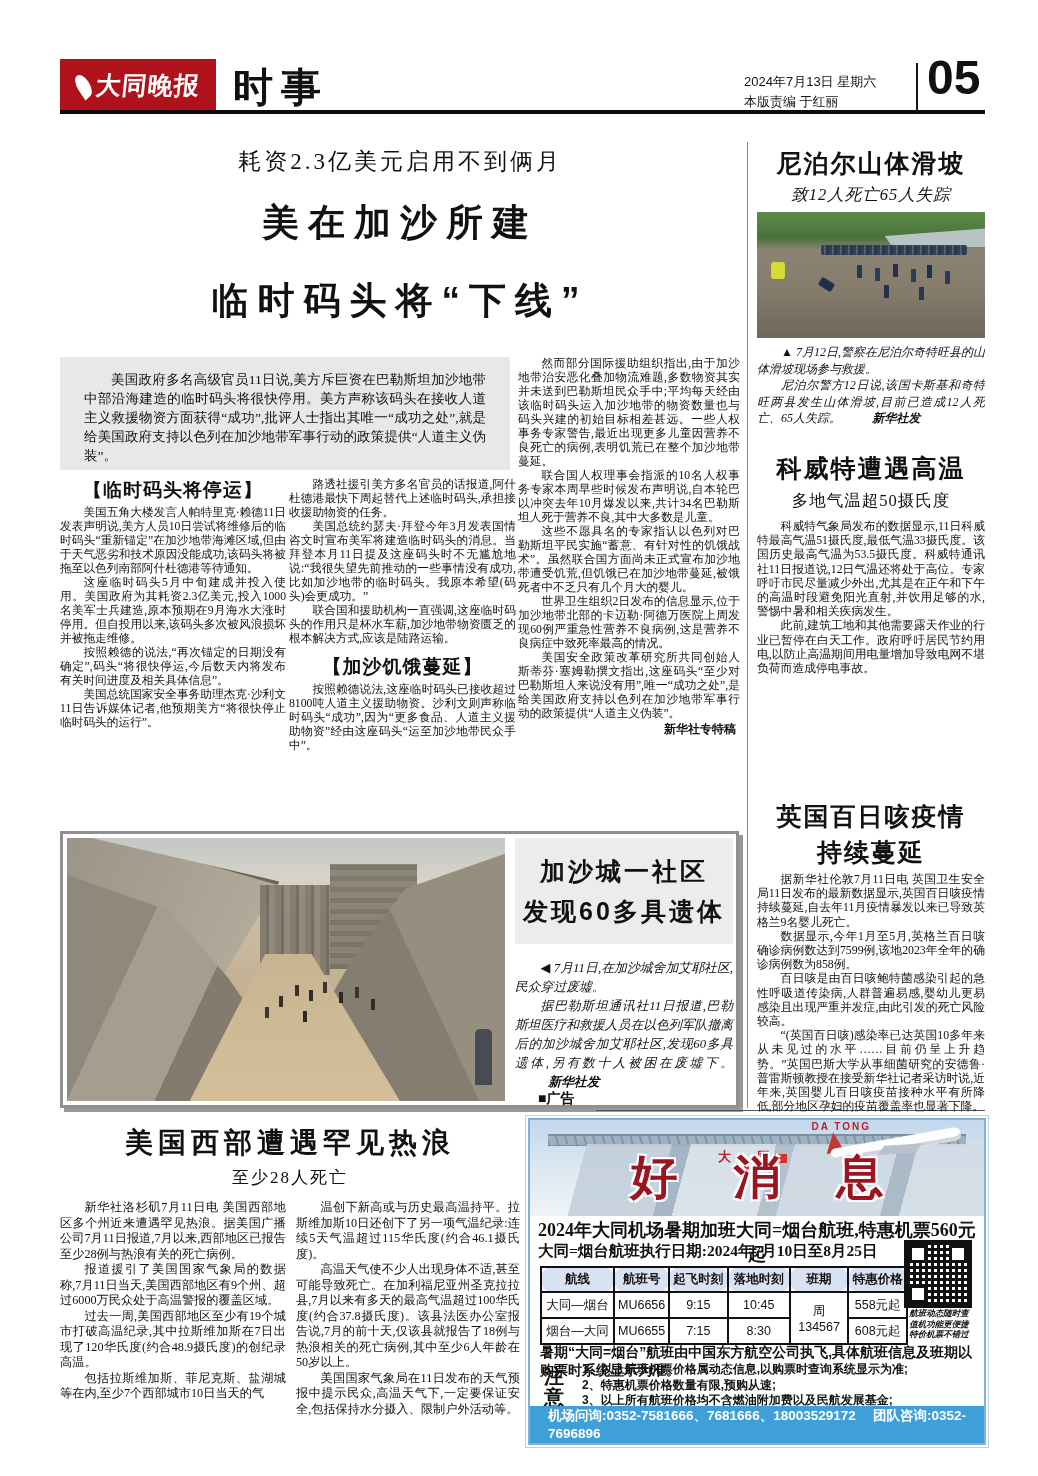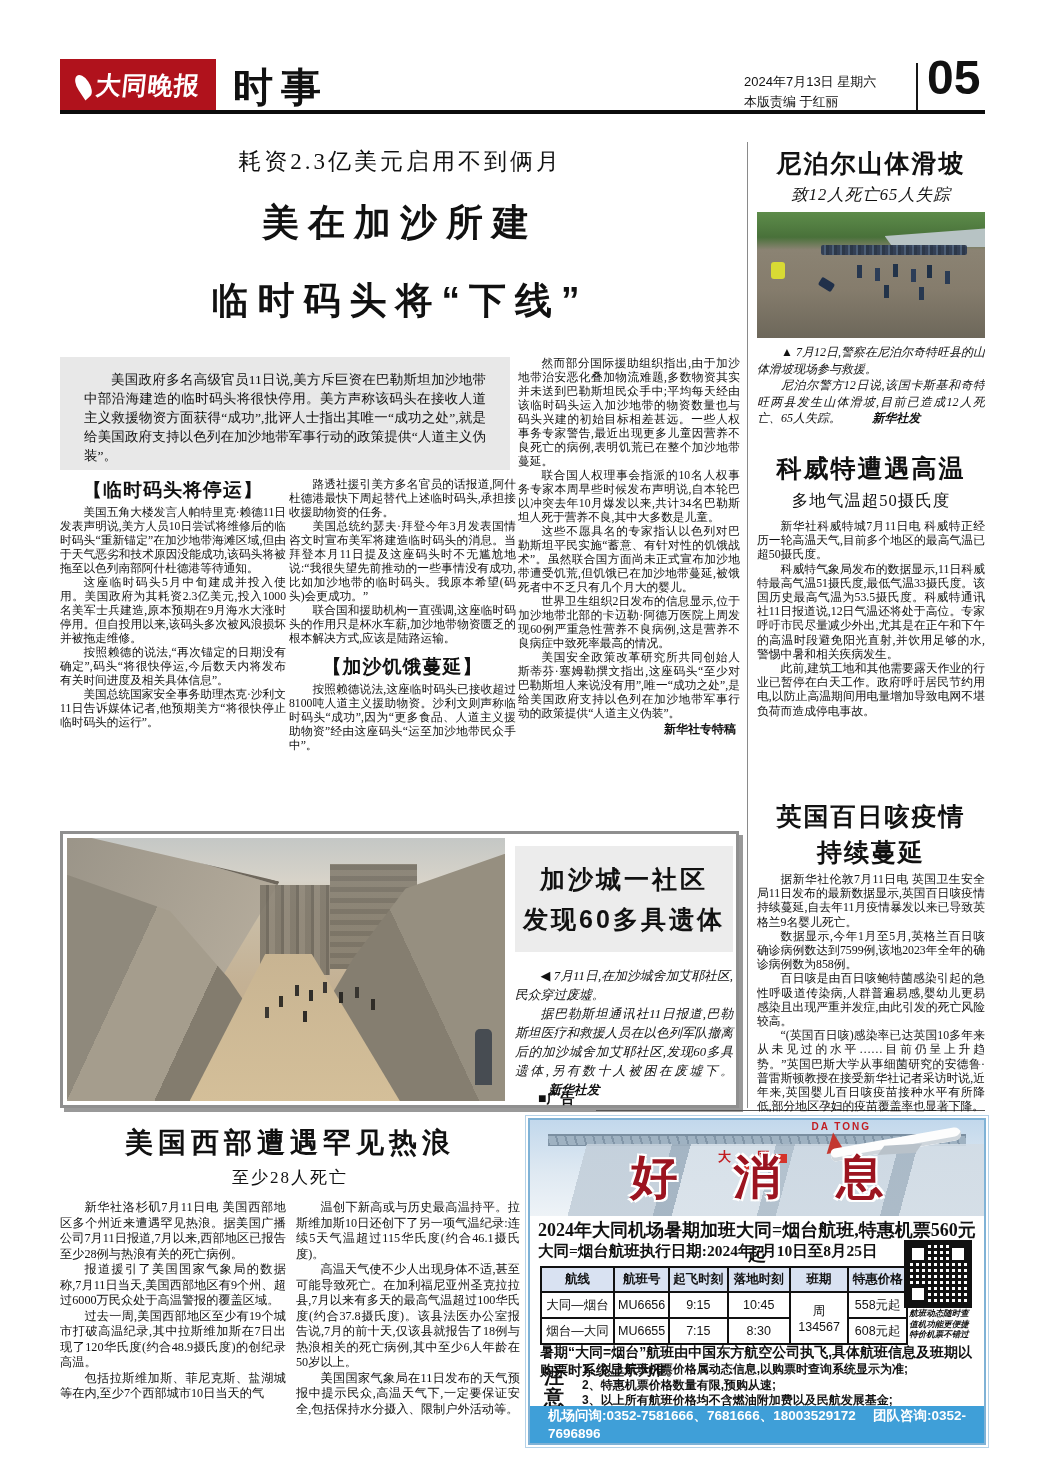--- a/index.html
+++ b/index.html
@@ -57,21 +57,21 @@
         background:repeating-linear-gradient(90deg,#7d7669 0 6px,#6b655a 6px 9px,#8c8476 9px 15px);opacity:.9;}
   .g-bldg2{position:absolute;left:60%;top:10%;width:20%;height:40%;
         background:repeating-linear-gradient(0deg,#6f695d 0 5px,#817a6c 5px 11px);opacity:.85;}
   .g-path{position:absolute;left:28%;bottom:0;width:48%;height:56%;
         background:linear-gradient(#c8b492,#d4bf99);clip-path:polygon(36% 0,58% 0,100% 100%,0 100%);}
   .g-figs{position:absolute;left:52%;top:56%;width:4px;height:11px;background:#35322d;
         box-shadow:14px 5px 0 #2f2d29,28px -3px 0 #3a3733,44px 7px 0 #2c2a26,-16px 11px 0 #343028,
         60px 2px 0 #383530,76px 14px 0 #2f2c27,-30px 22px 0 #3b3832,8px 26px 0 #2e2b27;}
   .g-fig-big{position:absolute;right:3%;bottom:6%;width:17px;height:56px;background:#474c52;
         border-radius:5px 5px 0 0;}
-  .cap-panel{left:452px;top:12px;width:218px;height:263px;}
+  .cap-panel{left:452px;top:4px;width:218px;height:263px;}
   .cap-title{background:#ececec;padding:13px 2px;text-align:center;
         font-family:"Liberation Sans",sans-serif;font-weight:800;font-size:25px;line-height:40px;letter-spacing:3px;}
   .cap-text{margin-top:15px;font-size:12.8px;line-height:19px;font-style:italic;text-align:justify;}
   .cap-text p{margin:0;text-indent:2em;}
   .cap-credit{font-weight:bold;font-style:italic;margin-left:2.6em;}
 
   .ad-label{left:538px;top:1090px;font-family:"Liberation Sans",sans-serif;font-weight:bold;font-size:14px;}
   .ad-label-line{left:596px;top:1110px;width:389px;height:1px;background:#555;}
 
   
@@ -134,21 +134,21 @@
         transform:skewX(-42deg) rotate(6deg);}
   .ad-headline{position:absolute;left:0;top:26px;width:100%;text-align:center;
         font-family:"Liberation Sans",sans-serif;font-weight:900;font-size:47px;color:#9c1420;
         letter-spacing:56px;text-indent:56px;
         text-shadow:2px 2px 0 #fff,-2px 2px 0 #fff,2px -2px 0 #fff,-2px -2px 0 #fff;}
   .ad-line1{position:absolute;left:0;top:98px;width:100%;text-align:center;font-weight:bold;font-size:18px;}
   .ad-line2{position:absolute;left:8px;top:121px;font-weight:bold;font-size:15.5px;}
   .ad-table{position:absolute;left:10px;top:146px;width:368px;border-collapse:collapse;
         font-family:"Liberation Sans",sans-serif;}
   .ad-table th,.ad-table td{border:2px solid #111;text-align:center;font-size:12.5px;padding:0 2px;}
-  .ad-table th{background:#d9e2f2;font-weight:bold;height:23px;}
+  .ad-table th{background:#d9e2f2;font-weight:bold;height:23px;border-radius:11px;}
   .ad-table td{height:24px;}
   .ad-table th:nth-child(1){width:20%;} .ad-table th:nth-child(2){width:15%;}
   .ad-table th:nth-child(3){width:16%;} .ad-table th:nth-child(4){width:17%;}
   .ad-table th:nth-child(5){width:16%;} .ad-table th:nth-child(6){width:16%;text-align:center;}
   .qr{position:absolute;right:12px;top:120px;width:62px;height:62px;border:3px solid #111;background:#fff;
         background-image:repeating-linear-gradient(0deg,#111 0 3px,transparent 3px 6px),
                          repeating-linear-gradient(90deg,#111 0 3px,#fff 3px 6px);}
   .qr i{position:absolute;width:12px;height:12px;border:3px solid #111;background:#fff;}
   .qr i:nth-child(1){left:2px;top:2px;} .qr i:nth-child(2){right:2px;top:2px;} .qr i:nth-child(3){left:2px;bottom:2px;}
   .qr-caption{position:absolute;right:4px;top:188px;width:82px;text-align:center;font-weight:bold;
@@ -267,21 +267,20 @@
     <div class="np-digger"></div>
   </div>
   <div class="abs sb-body np-caption">
     <p>▲ 7月12日,警察在尼泊尔奇特旺县的山体滑坡现场参与救援。</p>
     <p><span>尼泊尔警方12日说,该国卡斯基和奇特旺两县发生山体滑坡,目前已造成12人死亡、65人失踪。</span><span class="cap-credit">新华社发</span></p>
   </div>
 
   <div class="abs sb-title" style="top:452px;">科威特遭遇高温</div>
   <div class="abs sb-sub" style="top:490px;">多地气温超50摄氏度</div>
   <div class="abs sb-body kw-body">
-    <p>新华社科威特城7月11日电 科威特正经历一轮高温天气,目前多个地区的最高气温已超50摄氏度。</p>
     <p>科威特气象局发布的数据显示,11日科威特最高气温51摄氏度,最低气温33摄氏度。该国历史最高气温为53.5摄氏度。科威特通讯社11日报道说,12日气温还将处于高位。专家呼吁市民尽量减少外出,尤其是在正午和下午的高温时段避免阳光直射,并饮用足够的水,警惕中暑和相关疾病发生。</p>
     <p>此前,建筑工地和其他需要露天作业的行业已暂停在白天工作。政府呼吁居民节约用电,以防止高温期间用电量增加导致电网不堪负荷而造成停电事故。</p>
   </div>
 
   <div class="abs sb-title uk-title2" style="top:798px;">
     <div>英国百日咳疫情</div>
     <div>持续蔓延</div>
   </div>
   <div class="abs sb-body uk-body">
     <p>据新华社伦敦7月11日电 英国卫生安全局11日发布的最新数据显示,英国百日咳疫情持续蔓延,自去年11月疫情暴发以来已导致英格兰9名婴儿死亡。</p>

